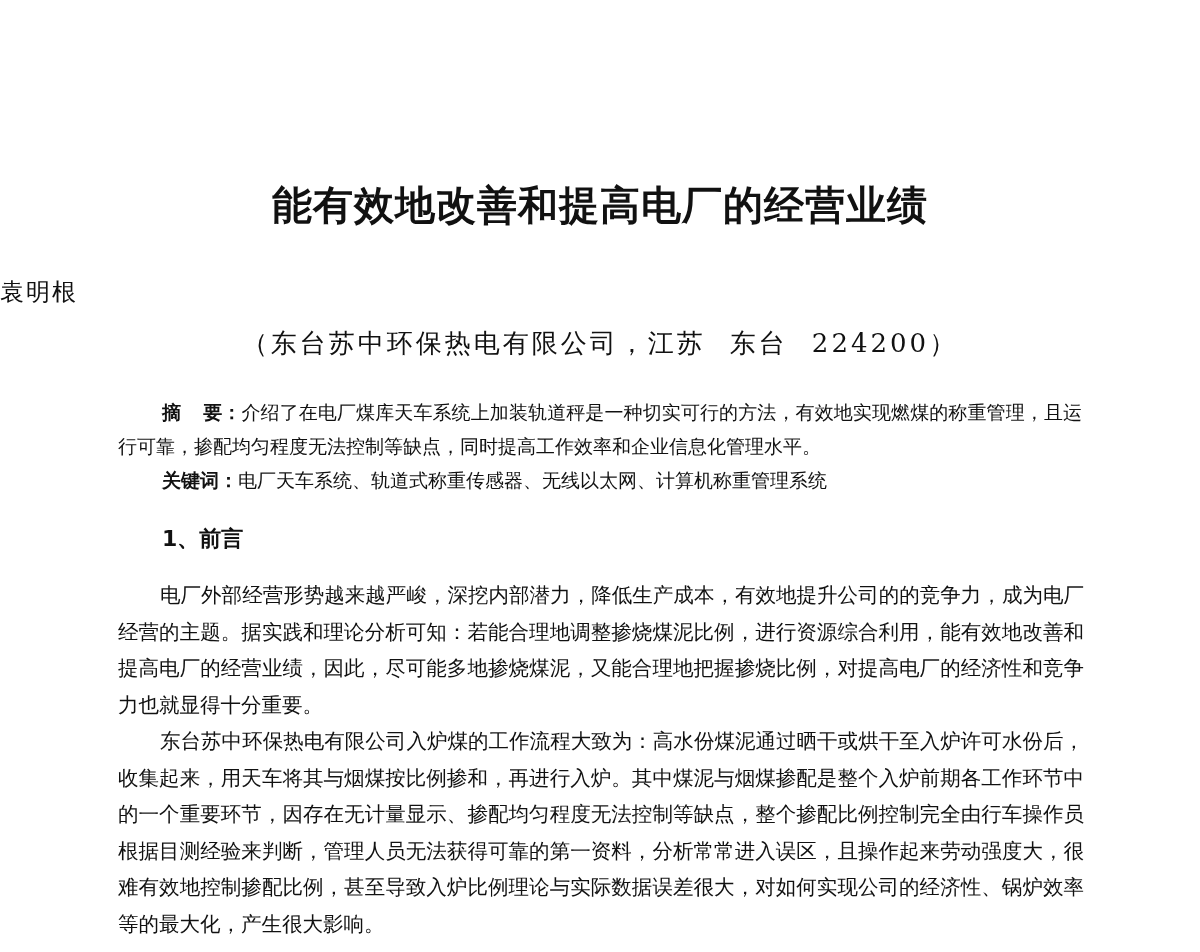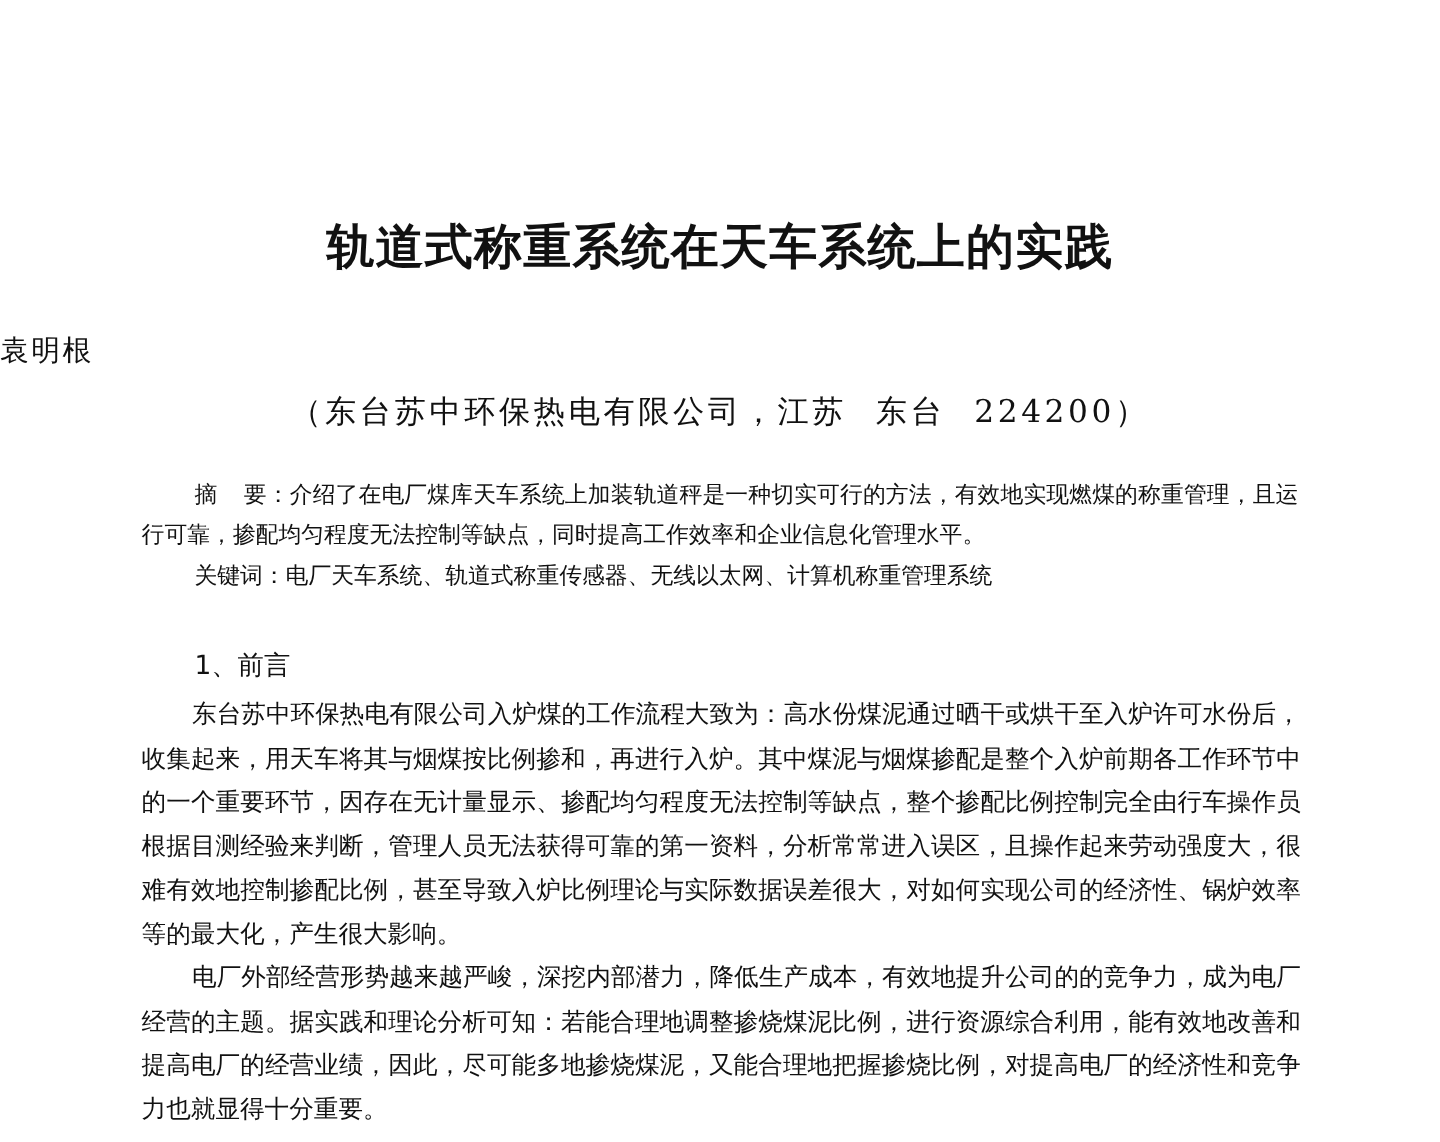--- a/index.html
+++ b/index.html
@@ -17,50 +17,50 @@
   .affil {
     position: absolute; left: 0; width: 1200px; top: 314px;
     text-align: center; font-size: 26px; letter-spacing: 3px; margin-top: 12px;
   }
   .affil .gap { display: inline-block; width: 24px; }
   .abstract {
     position: absolute; left: 118px; width: 964px; top: 395px;
     font-size: 19px; line-height: 34px;
   }
   .abstract p { margin: 0; text-indent: 44px; text-align: justify; }
-  .abstract .label { font-weight: normal; }
+  .abstract .label { font-weight: bold; }
   .abstract .label-gap { display: inline-block; width: 22px; }
   .heading {
-    position: absolute; left: 162px; top: 540px;
-    font-size: 22px; font-weight: normal;
+    position: absolute; left: 162px; top: 524px;
+    font-size: 22px; font-weight: bold;
   }
   .body-text {
     position: absolute; left: 118px; width: 966px; top: 577px;
     font-size: 20.5px; line-height: 36.5px;
   }
   .body-text p { margin: 0; text-indent: 42px; text-align: justify; }
 </style>
 </head>
 <body>
 
 <div>
 
-  <div class="title serif">轨道式称重系统在天车系统上的实践</div>
+  <div class="title serif">能有效地改善和提高电厂的经营业绩</div>
 
   <div class="author serif">袁明根</div>
 
   <div class="affil serif">
     <span>（</span><span>东台苏中环保热电有限公司，江苏</span><span class="gap"></span><span>东台</span><span class="gap"></span><span>224200</span><span>）</span>
   </div>
 
   <div class="abstract serif">
     <p><span class="label sans"><span>摘</span><span class="label-gap"></span><span>要：</span></span><span>介绍了在电厂煤库天车系统上加装轨道秤是一种切实可行的方法，有效地实现燃煤的称重管理，且运行可靠，掺配均匀程度无法控制等缺点，同时提高工作效率和企业信息化管理水平。</span></p>
     <p><span class="label sans">关键词：</span><span>电厂天车系统、轨道式称重传感器、无线以太网、计算机称重管理系统</span></p>
   </div>
 
   <div class="heading sans">1、前言</div>
 
   <div class="body-text serif">
+    <p>电厂外部经营形势越来越严峻，深挖内部潜力，降低生产成本，有效地提升公司的的竞争力，成为电厂经营的主题。据实践和理论分析可知：若能合理地调整掺烧煤泥比例，进行资源综合利用，能有效地改善和提高电厂的经营业绩，因此，尽可能多地掺烧煤泥，又能合理地把握掺烧比例，对提高电厂的经济性和竞争力也就显得十分重要。</p>
     <p>东台苏中环保热电有限公司入炉煤的工作流程大致为：高水份煤泥通过晒干或烘干至入炉许可水份后，收集起来，用天车将其与烟煤按比例掺和，再进行入炉。其中煤泥与烟煤掺配是整个入炉前期各工作环节中的一个重要环节，因存在无计量显示、掺配均匀程度无法控制等缺点，整个掺配比例控制完全由行车操作员根据目测经验来判断，管理人员无法获得可靠的第一资料，分析常常进入误区，且操作起来劳动强度大，很难有效地控制掺配比例，甚至导致入炉比例理论与实际数据误差很大，对如何实现公司的经济性、锅炉效率等的最大化，产生很大影响。</p>
-    <p>电厂外部经营形势越来越严峻，深挖内部潜力，降低生产成本，有效地提升公司的的竞争力，成为电厂经营的主题。据实践和理论分析可知：若能合理地调整掺烧煤泥比例，进行资源综合利用，能有效地改善和提高电厂的经营业绩，因此，尽可能多地掺烧煤泥，又能合理地把握掺烧比例，对提高电厂的经济性和竞争力也就显得十分重要。</p>
   </div>
 
 </div>
 
 </body></html>

